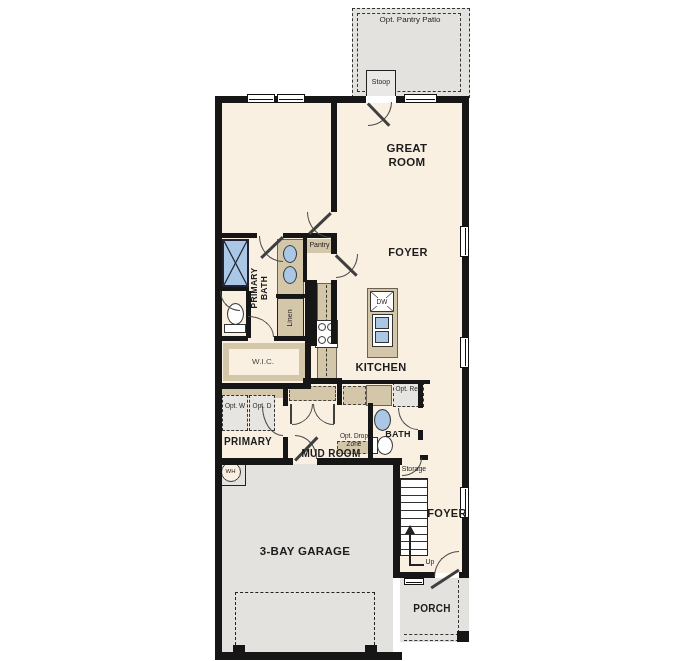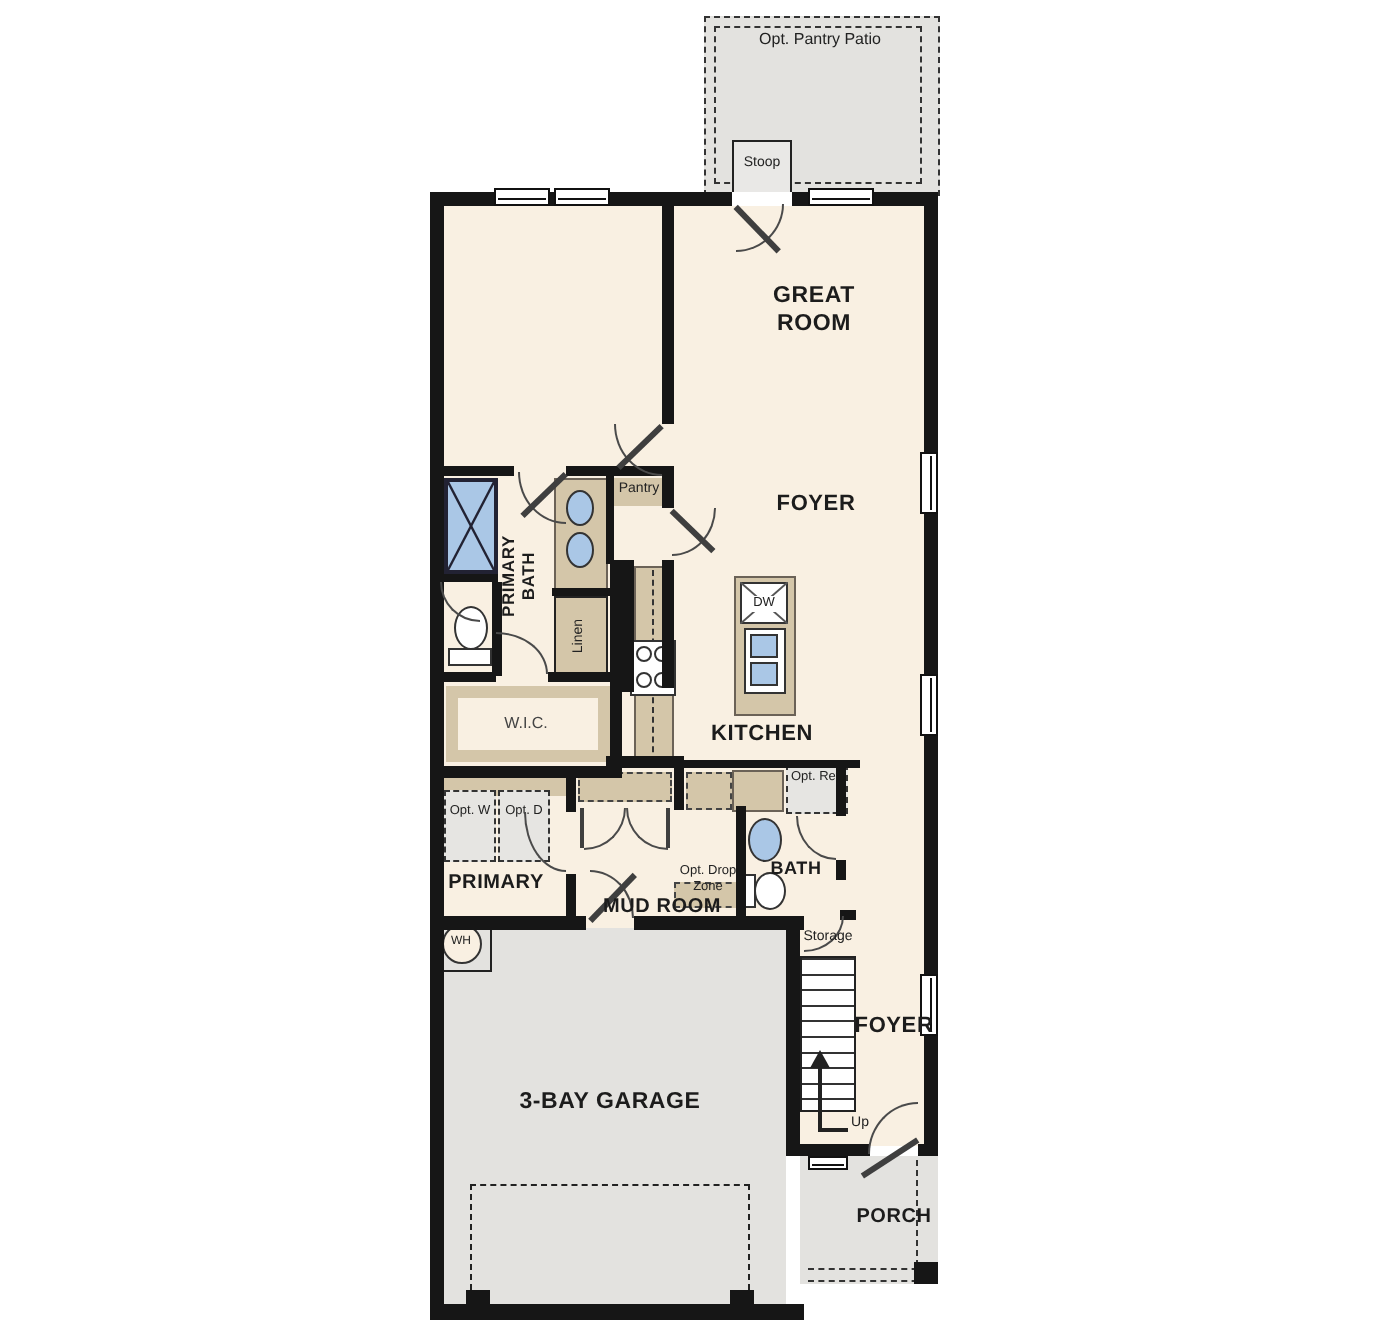--- a/index.html
+++ b/index.html
@@ -215,15 +215,15 @@
   <div class="sm vtext" style="left:271px;top:314px;width:38px;">Linen</div>
   <div class="sm" style="left:238px;top:357px;width:50px;font-size:8px;color:#444;">W.I.C.</div>
   <div class="lbl f11" style="left:349px;top:361px;width:64px;">KITCHEN</div>
   <div class="lbl f10" style="left:217px;top:436px;width:62px;">PRIMARY</div>
   <div class="lbl f10" style="left:298px;top:448px;width:66px;">MUD ROOM</div>
   <div class="lbl f9" style="left:380px;top:429px;width:36px;">BATH</div>
   <div class="sm" style="left:396px;top:465px;width:36px;">Storage</div>
   <div class="lbl f11" style="left:426px;top:507px;width:42px;">FOYER</div>
   <div class="sm" style="left:421px;top:558px;width:18px;">Up</div>
   <div class="lbl f12" style="left:258px;top:545px;width:94px;">3-BAY GARAGE</div>
-  <div class="lbl f10" style="left:407px;top:603px;width:50px;margin-left:15px;">PORCH</div>
+  <div class="lbl f10" style="left:407px;top:603px;width:50px;">PORCH</div>
 
 </div>
 
 </body></html>

